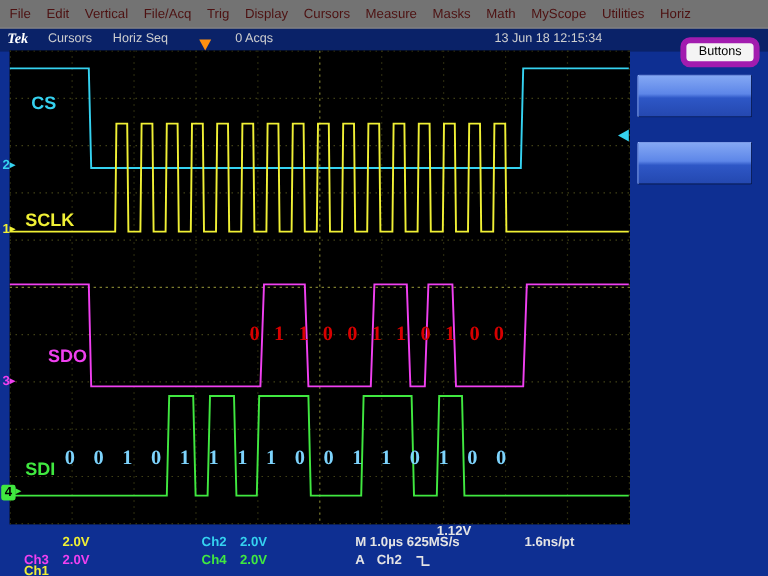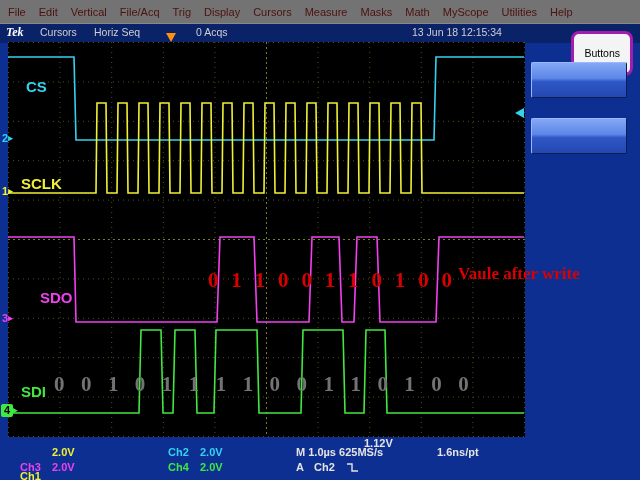--- a/index.html
+++ b/index.html
@@ -8,32 +8,32 @@
   
   .menubar{position:absolute;left:0;top:0;width:640px;height:24px;background:#737373;border-bottom:1px solid #8a8a8a;display:flex;align-items:center;gap:13px;padding:0 8px;box-sizing:border-box;font-size:11px;color:#4d1111;}
   .menu-item{cursor:default;white-space:nowrap;}
 
   
   .statusbar{position:absolute;left:0;top:24px;width:640px;height:19px;background:#0a2268;}
   .sb{position:absolute;top:2px;font-size:10.5px;color:#cfcfcf;white-space:nowrap;}
   .tek{left:6px;font-family:"Liberation Serif",serif;font-style:italic;font-weight:bold;font-size:12px;color:#ffffff;top:1px;}
   .prev{left:40px}.sseq{left:94px}.acqs{left:196px}.dt{left:412px}
 
-  .buttons-pill{position:absolute;right:7px;top:31px;height:15px;line-height:15px;padding:12px 10px;background:#f4f4f4;color:#000;border:3px solid #a21caf;border-radius:8px;font-size:10.5px;}
+  .buttons-pill{position:absolute;right:7px;top:31px;height:15px;line-height:15px;padding:0 10px;background:#f4f4f4;color:#000;border:5px solid #a21caf;border-radius:8px;font-size:10.5px;}
 
   
   .display{position:absolute;left:8px;top:42px;width:517px;height:395px;background:#000;}
   .display svg{position:absolute;left:0;top:0;}
   .lab{position:absolute;font-size:15px;font-weight:bold;}
   .cs{left:18px;top:36px;color:#35d2f0}
   .sclk{left:13px;top:133px;color:#f0f035}
   .sdo{left:32px;top:247px;color:#f040f0}
   .sdi{left:13px;top:341px;color:#40e840}
 
-  .bits{position:absolute;font-family:"Liberation Serif",serif;font-weight:bold;font-size:21px;white-space:nowrap;color:#d80000;}
+  .bits{position:absolute;font-family:"Liberation Serif",serif;font-weight:bold;font-size:17px;white-space:nowrap;color:#d80000;}
   .sdo-bits{left:200px;top:226px;letter-spacing:3.8px;}
   .sdi-bits{left:46px;top:330px;letter-spacing:5.6px;}
   .note{position:absolute;font-family:"Liberation Serif",serif;font-weight:bold;font-size:17px;color:#d80000;white-space:nowrap;}
   .note1{left:458px;top:264px}
   .note2{left:466px;top:372px}
 
   .trig-pos{position:absolute;left:158px;top:-9px;width:0;height:0;border-left:5px solid transparent;border-right:5px solid transparent;border-top:9px solid #ff9010;}
   .trig-level{position:absolute;left:507px;top:66px;width:0;height:0;border-top:5px solid transparent;border-bottom:5px solid transparent;border-right:9px solid #35d2f0;}
 
   
@@ -70,21 +70,21 @@
     <span class="menu-item">Vertical</span>
     <span class="menu-item">File/Acq</span>
     <span class="menu-item">Trig</span>
     <span class="menu-item">Display</span>
     <span class="menu-item">Cursors</span>
     <span class="menu-item">Measure</span>
     <span class="menu-item">Masks</span>
     <span class="menu-item">Math</span>
     <span class="menu-item">MyScope</span>
     <span class="menu-item">Utilities</span>
-    <span class="menu-item">Help</span>
+    <span class="menu-item">Horiz</span>
   </div>
 
   <div class="statusbar">
     <span class="sb tek">Tek</span>
     <span class="sb prev">Cursors</span>
     <span class="sb sseq">Horiz Seq</span>
     <span class="sb acqs">0 Acqs</span>
     <span class="sb dt">13 Jun 18 12:15:34</span>
   </div>
 
@@ -117,31 +117,30 @@
         <polyline points="0,15 66,15 68,98 426,98 428,15 516,15" fill="none" stroke="#35d2f0" stroke-width="1.6"></polyline>
         <polyline points="0,151 88,151 89,61 98,61 99,151 109,151 110,61 119,61 120,151 130,151 131,61 140,61 141,151 151,151 152,61 161,61 162,151 172,151 173,61 182,61 183,151 193,151 194,61 203,61 204,151 214,151 215,61 224,61 225,151 235,151 236,61 245,61 246,151 256,151 257,61 266,61 267,151 277,151 278,61 287,61 288,151 298,151 299,61 308,61 309,151 319,151 320,61 329,61 330,151 340,151 341,61 350,61 351,151 361,151 362,61 371,61 372,151 382,151 383,61 392,61 393,151 403,151 404,61 413,61 414,151 516,151" fill="none" stroke="#f0f035" stroke-width="1.6"></polyline>
         <polyline points="0,195 66,195 68,280 209,280 212,195 246,195 249,280 301,280 304,195 331,195 334,280 346,280 349,195 369,195 372,280 428,280 431,195 516,195" fill="none" stroke="#f040f0" stroke-width="1.6"></polyline>
         <polyline points="0,371 131,371 133,288 153,288 155,371 165,371 167,288 187,288 189,371 206,371 208,288 249,288 251,371 293,371 295,288 335,288 337,371 356,371 358,288 377,288 379,371 516,371" fill="none" stroke="#40e840" stroke-width="1.6"></polyline>
       </svg>
     <span class="lab cs">CS</span>
     <span class="lab sclk">SCLK</span>
     <span class="lab sdo">SDO</span>
     <span class="lab sdi">SDI</span>
     <div class="bits sdo-bits" style="color: rgb(216, 0, 0);">0 1 1 0 0 1 1 0 1 0 0</div>
-    <div class="bits sdi-bits" style="color: #737373; font-family: Liberation Serif, serif;">0 0 1 0 1 1 1 1 0 0 1 1 0 1 0 0</div>
+    <div class="bits sdi-bits" style="color: #7dd3fc; font-family: Liberation Serif, serif;">0 0 1 0 1 1 1 1 0 0 1 1 0 1 0 0</div>
     <div class="trig-pos"></div>
     <div class="trig-level"></div>
   </div>
 
   <span class="gmark m2"><span>2</span><span class="arr">▸</span></span>
   <span class="gmark m1"><span>1</span><span class="arr">▸</span></span>
   <span class="gmark m3"><span>3</span><span class="arr">▸</span></span>
   <span class="gmark m4"><span class="chip">4</span><span class="arr">▸</span></span>
 
-  <div class="note note1" style="color: rgb(216, 0, 0);">Vaule after write</div>
 
   <div class="side-btn b1"></div>
   <div class="side-btn b2"></div>
 
   <span class="ro ch1l">Ch1</span>
   <span class="ro ch1v">2.0V</span>
   <span class="ro ch2l">Ch2</span>
   <span class="ro ch2v">2.0V</span>
   <span class="ro tb">M 1.0µs 625MS/s</span>
   <span class="ro res">1.6ns/pt</span>

